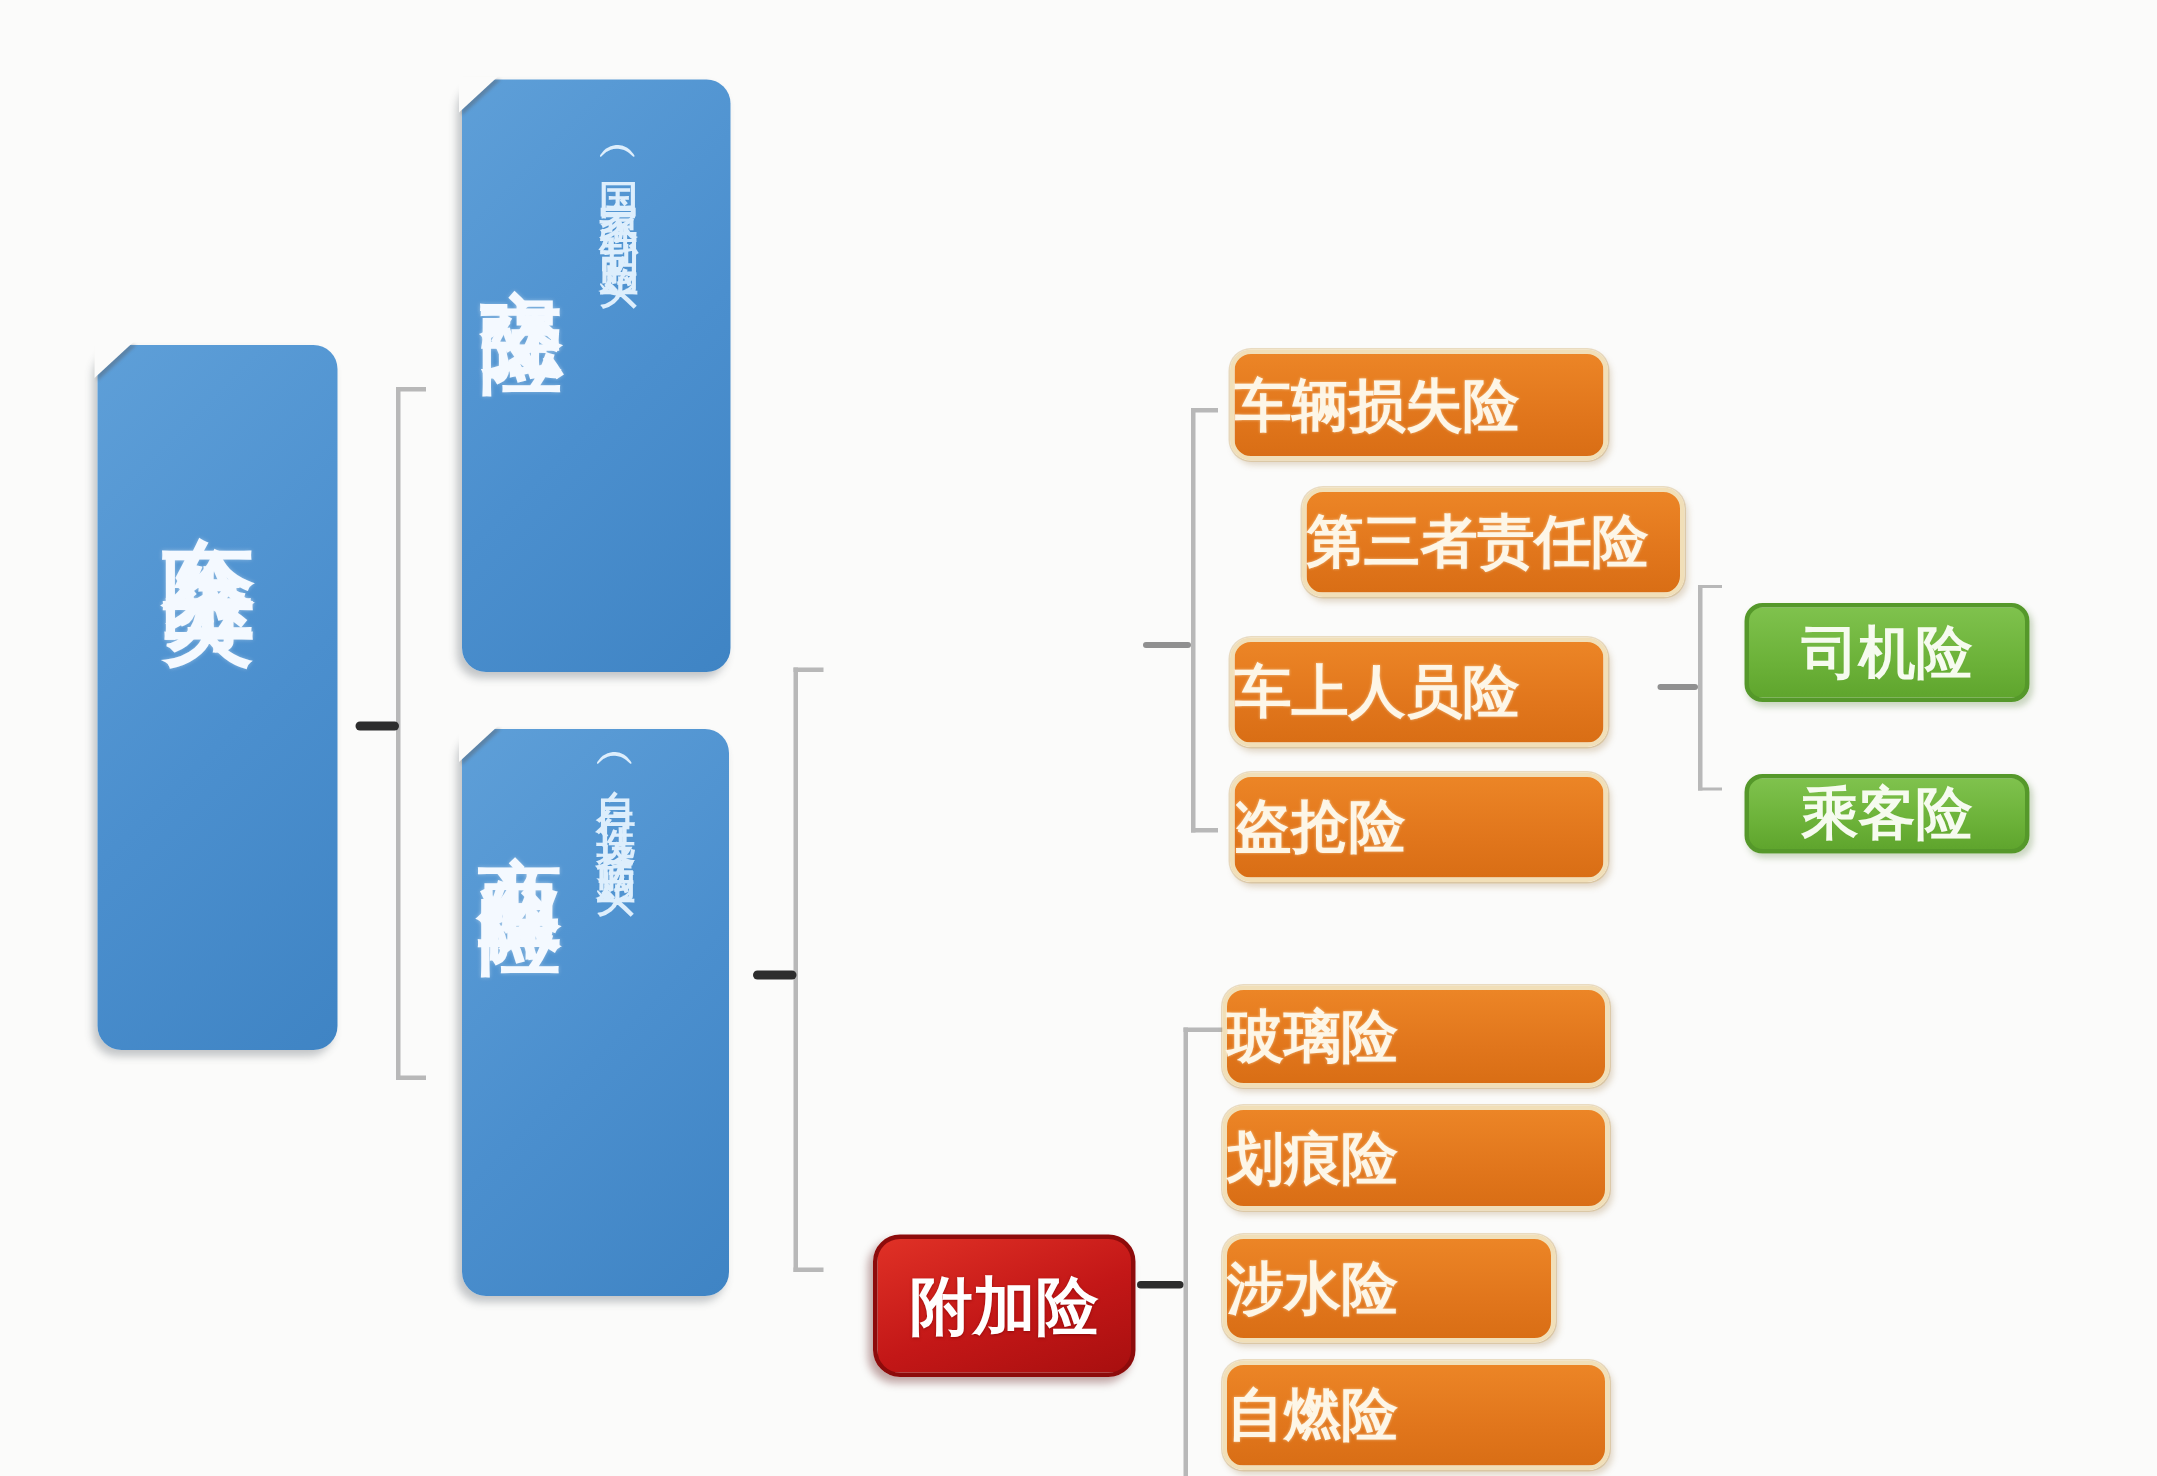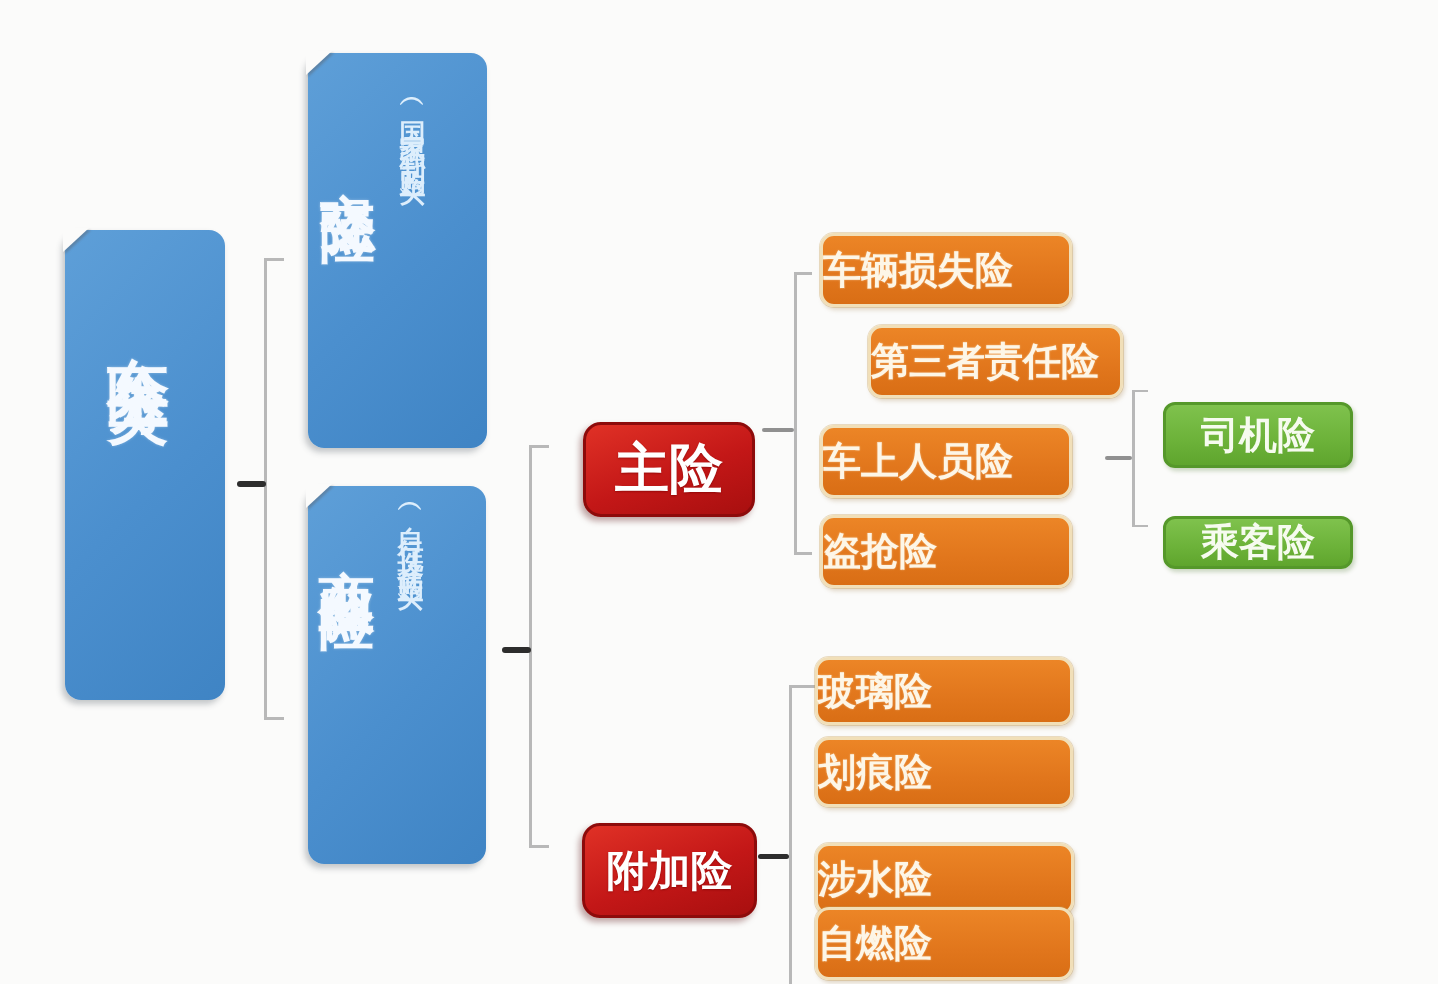--- a/index.html
+++ b/index.html
@@ -124,23 +124,20 @@
   <div class="node blue" style="left:308px;top:486px;width:178px;height:378px;">
     <span class="v-label v-main" style="left:11px;top:38px;">商业保险</span>
     <span class="v-label v-note" style="left:90px;top:8px;">（自行选择购买）</span>
   </div>
 
   <div class="line" style="left:529px;top:445px;width:3px;height:403px;"></div>
   <div class="line" style="left:529px;top:445px;width:20px;height:3px;"></div>
   <div class="line" style="left:529px;top:845px;width:20px;height:3px;"></div>
   <div class="tick-dark" style="left:502px;top:647px;width:29px;height:6px;"></div>
 
-  <div class="node red" style="left:583px;top:422px;width:172px;height:95px;font-size:54px;">
-    <span>主险</span>
-  </div>
 
   <div class="node red" style="left:582px;top:795px;width:175px;height:95px;font-size:42px;margin-top:28px;">
     <span>附加险</span>
   </div>
 
   <div class="line" style="left:794px;top:272px;width:3px;height:283px;"></div>
   <div class="line" style="left:794px;top:272px;width:18px;height:3px;"></div>
   <div class="line" style="left:794px;top:552px;width:18px;height:3px;"></div>
   <div class="tick-gray" style="left:762px;top:428px;width:32px;height:4px;"></div>
 
@@ -172,20 +169,20 @@
   <div class="line" style="left:789px;top:685px;width:3px;height:299px;"></div>
   <div class="line" style="left:789px;top:685px;width:26px;height:3px;"></div>
   <div class="tick-dark" style="left:758px;top:854px;width:31px;height:5px;"></div>
 
   <div class="node orange" style="left:815px;top:657px;width:258px;height:68px;">
     <span>玻璃险</span>
   </div>
   <div class="node orange" style="left:815px;top:737px;width:258px;height:70px;">
     <span>划痕险</span>
   </div>
-  <div class="node orange" style="left:815px;top:823px;width:259px;height:72px;margin-top:20px;">
+  <div class="node orange" style="left:815px;top:823px;width:222px;height:72px;">
     <span>涉水险</span>
   </div>
   <div class="node orange" style="left:815px;top:907px;width:258px;height:73px;">
     <span>自燃险</span>
   </div>
 
 </div>
 
 </body></html>

